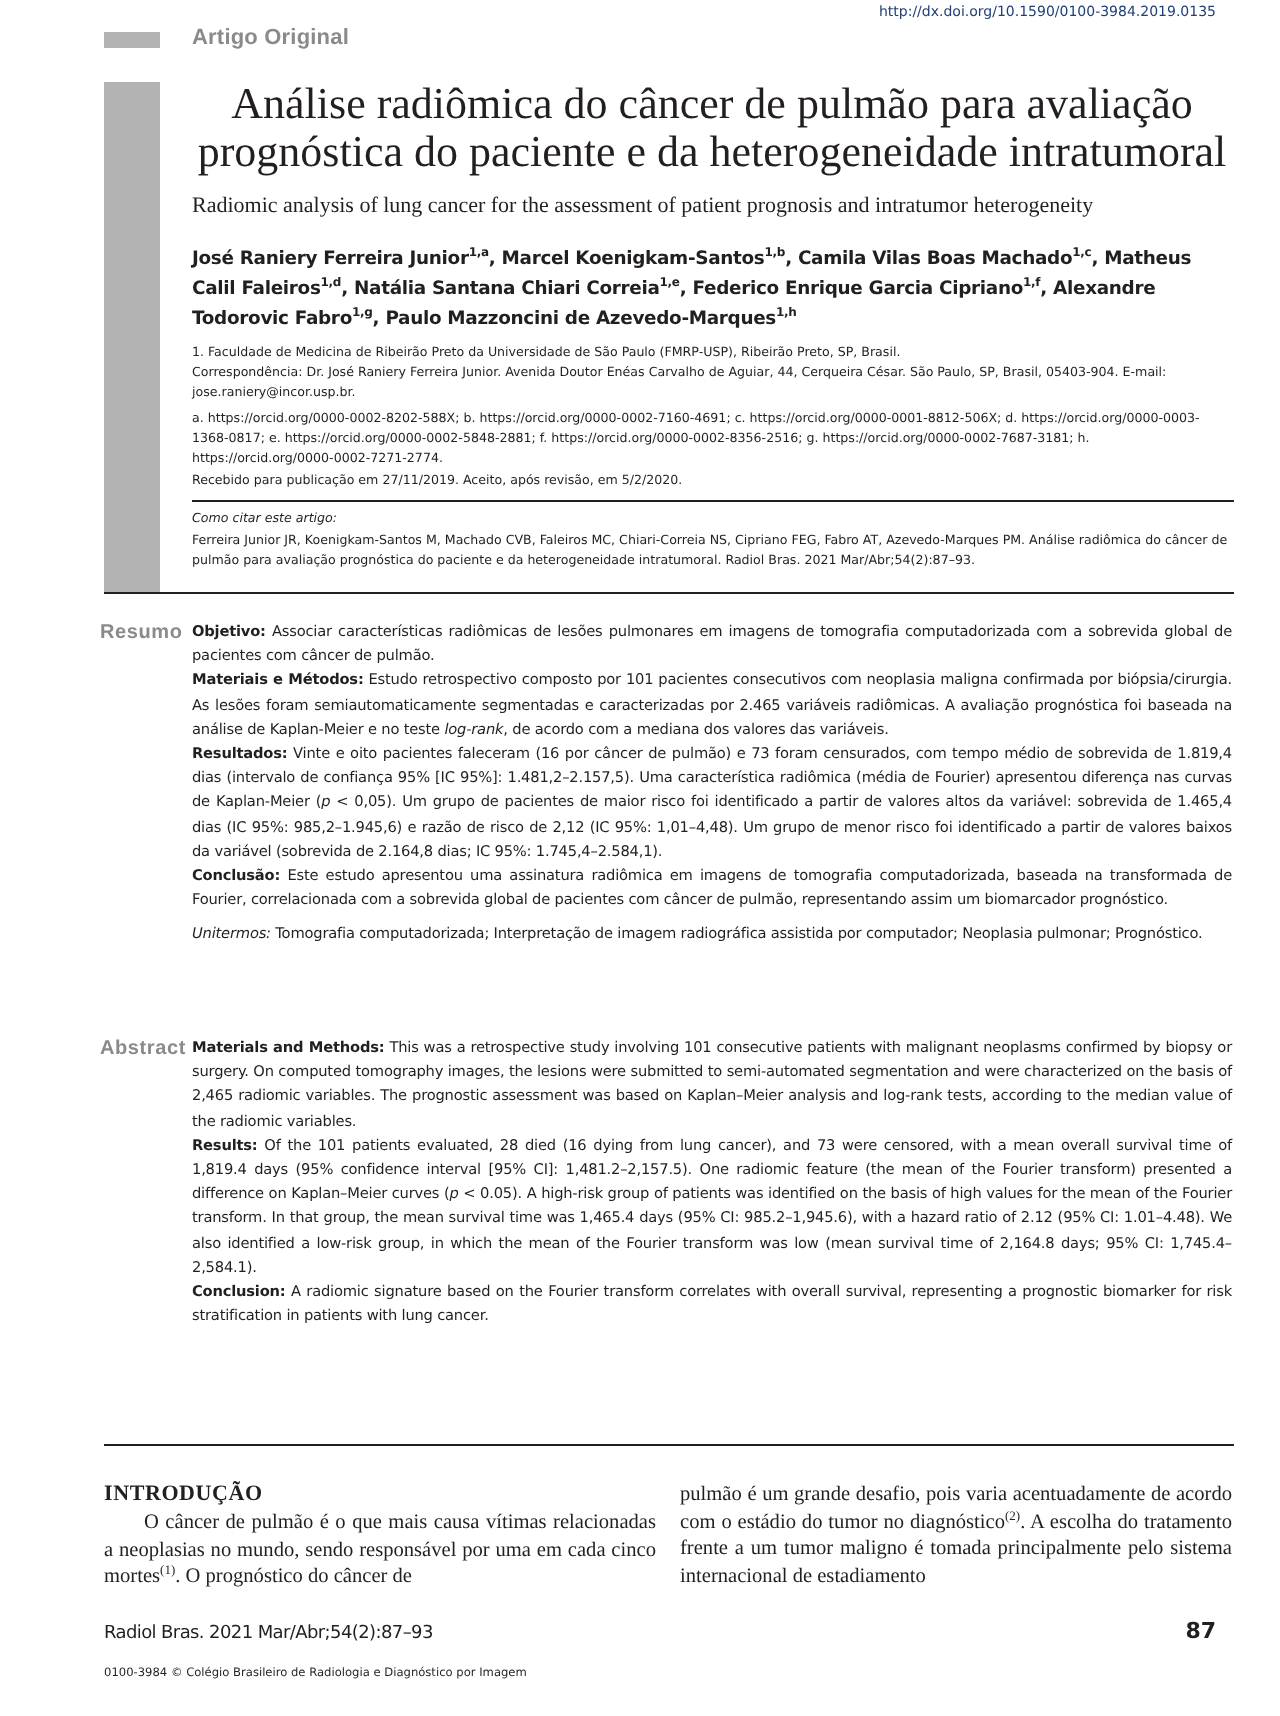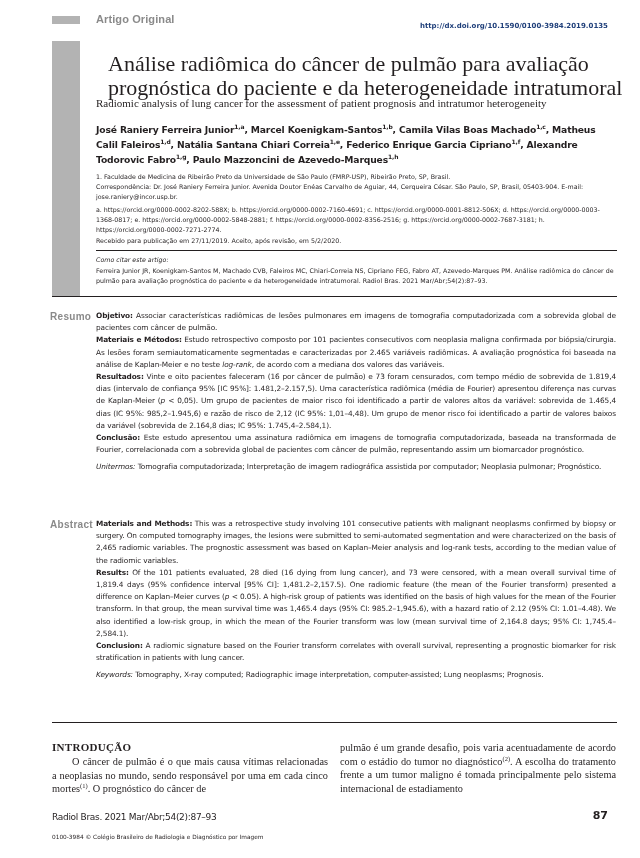--- a/index.html
+++ b/index.html
@@ -1,20 +1,20 @@
 <!DOCTYPE html>
 <html><head>
 <meta charset="utf-8">
 <style>
   html,body{margin:0;padding:0;background:#fff;}
   body{width:640px;height:858px;position:relative;overflow:hidden;color:#231f20;font-family:"Liberation Sans",sans-serif;}
   .abs{position:absolute;}
   .graybar-top{left:52px;top:16px;width:28px;height:8px;background:#b3b3b3;}
   .section-label{left:96px;top:13px;font-size:11px;font-weight:bold;color:#8a8a8a;font-family:Liberation Sans, sans-serif;letter-spacing:0.1px;}
-  .doi{right:32px;top:22px;font-size:7px;color:#1f3f7a;font-family:"DejaVu Sans",sans-serif;font-weight:bold;}
+  .doi{right:32px;top:2px;font-size:7px;color:#1f3f7a;font-family:"DejaVu Sans",sans-serif;font-weight:normal;}
   .graybar-side{left:52px;top:41px;width:28px;height:255px;background:#b3b3b3;}
   .title{left:96px;top:40px;width:520px;font-family:"Liberation Serif",serif;font-size:22px;line-height:24px;color:#231f20;}
   .subtitle{left:96px;top:97px;width:520px;font-family:"Liberation Serif",serif;font-size:11px;color:#231f20;}
   .authors{left:96px;top:122px;width:520px;font-size:9.2px;line-height:15px;font-weight:bold;font-family:"DejaVu Sans",sans-serif;letter-spacing:-0.15px;}
   .authors sup{font-size:6px;vertical-align:4px;line-height:0;font-weight:bold;}
   .affil{left:96px;top:172px;width:520px;font-size:6.3px;font-family:"DejaVu Sans",sans-serif;line-height:10px;}
   .corr{left:96px;top:182px;width:500px;font-size:6.3px;font-family:"DejaVu Sans",sans-serif;line-height:10px;}
   .orcid{left:96px;top:205px;width:520px;font-size:6.3px;font-family:"DejaVu Sans",sans-serif;line-height:10px;}
   .received{left:96px;top:236px;width:520px;font-size:6.3px;font-family:"DejaVu Sans",sans-serif;line-height:10px;}
   .rule1{left:96px;top:250px;width:521px;height:1px;background:#231f20;}
@@ -44,21 +44,21 @@
   i{font-style:italic;}
 </style>
 </head>
 <body>
 
 <div class="abs graybar-top"></div>
 <div class="abs section-label">Artigo Original</div>
 <a class="abs doi">http://dx.doi.org/10.1590/0100-3984.2019.0135</a>
 
 <div class="abs graybar-side"></div>
-<h1 class="abs title" style="margin:12px;font-weight:normal;">Análise radiômica do câncer de pulmão para avaliação prognóstica do paciente e da heterogeneidade intratumoral</h1>
+<h1 class="abs title" style="margin:0;font-weight:normal;text-align:center;">Análise radiômica do câncer de pulmão para avaliação prognóstica do paciente e da heterogeneidade intratumoral</h1>
 <div class="abs subtitle">Radiomic analysis of lung cancer for the assessment of patient prognosis and intratumor heterogeneity</div>
 
 <div class="abs authors">
   <span>José Raniery Ferreira Junior</span><sup>1,a</sup>,
   <span>Marcel Koenigkam-Santos</span><sup>1,b</sup>,
   <span>Camila Vilas Boas Machado</span><sup>1,c</sup>,
   <span>Matheus Calil Faleiros</span><sup>1,d</sup>,
   <span>Natália Santana Chiari Correia</span><sup>1,e</sup>,
   <span>Federico Enrique Garcia Cipriano</span><sup>1,f</sup>,
   <span>Alexandre Todorovic Fabro</span><sup>1,g</sup>,
@@ -82,21 +82,20 @@
   <p><b>Resultados:</b><span> Vinte e oito pacientes faleceram (16 por câncer de pulmão) e 73 foram censurados, com tempo médio de sobrevida de 1.819,4 dias (intervalo de confiança 95% [IC 95%]: 1.481,2–2.157,5). Uma característica radiômica (média de Fourier) apresentou diferença nas curvas de Kaplan-Meier (</span><i>p</i><span> &lt; 0,05). Um grupo de pacientes de maior risco foi identificado a partir de valores altos da variável: sobrevida de 1.465,4 dias (IC 95%: 985,2–1.945,6) e razão de risco de 2,12 (IC 95%: 1,01–4,48). Um grupo de menor risco foi identificado a partir de valores baixos da variável (sobrevida de 2.164,8 dias; IC 95%: 1.745,4–2.584,1).</span></p>
   <p><b>Conclusão:</b><span> Este estudo apresentou uma assinatura radiômica em imagens de tomografia computadorizada, baseada na transformada de Fourier, correlacionada com a sobrevida global de pacientes com câncer de pulmão, representando assim um biomarcador prognóstico.</span></p>
   <p class="kw"><i>Unitermos:</i><span> Tomografia computadorizada; Interpretação de imagem radiográfica assistida por computador; Neoplasia pulmonar; Prognóstico.</span></p>
 </div>
 
 <div class="abs sec-head abstract-head">Abstract</div>
 <div class="abs body-block abstract-body">
   <p><b>Materials and Methods:</b><span> This was a retrospective study involving 101 consecutive patients with malignant neoplasms confirmed by biopsy or surgery. On computed tomography images, the lesions were submitted to semi-automated segmentation and were characterized on the basis of 2,465 radiomic variables. The prognostic assessment was based on Kaplan–Meier analysis and log-rank tests, according to the median value of the radiomic variables.</span></p>
   <p><b>Results:</b><span> Of the 101 patients evaluated, 28 died (16 dying from lung cancer), and 73 were censored, with a mean overall survival time of 1,819.4 days (95% confidence interval [95% CI]: 1,481.2–2,157.5). One radiomic feature (the mean of the Fourier transform) presented a difference on Kaplan–Meier curves (</span><i>p</i><span> &lt; 0.05). A high-risk group of patients was identified on the basis of high values for the mean of the Fourier transform. In that group, the mean survival time was 1,465.4 days (95% CI: 985.2–1,945.6), with a hazard ratio of 2.12 (95% CI: 1.01–4.48). We also identified a low-risk group, in which the mean of the Fourier transform was low (mean survival time of 2,164.8 days; 95% CI: 1,745.4–2,584.1).</span></p>
   <p><b>Conclusion:</b><span> A radiomic signature based on the Fourier transform correlates with overall survival, representing a prognostic biomarker for risk stratification in patients with lung cancer.</span></p>
-  <p class="kw"><i>Keywords:</i><span> Tomography, X-ray computed; Radiographic image interpretation, computer-assisted; Lung neoplasms; Prognosis.</span></p>
 </div>
 
 <div class="abs rule3"></div>
 
 <div class="abs intro-head">INTRODUÇÃO</div>
 <div class="abs col col-left">
   <p><span>O câncer de pulmão é o que mais causa vítimas relacionadas a neoplasias no mundo, sendo responsável por uma em cada cinco mortes</span><sup>(1)</sup><span>. O prognóstico do câncer de</span></p>
 </div>
 <div class="abs col col-right">
   <p><span>pulmão é um grande desafio, pois varia acentuadamente de acordo com o estádio do tumor no diagnóstico</span><sup>(2)</sup><span>. A escolha do tratamento frente a um tumor maligno é tomada principalmente pelo sistema internacional de estadiamento</span></p>

